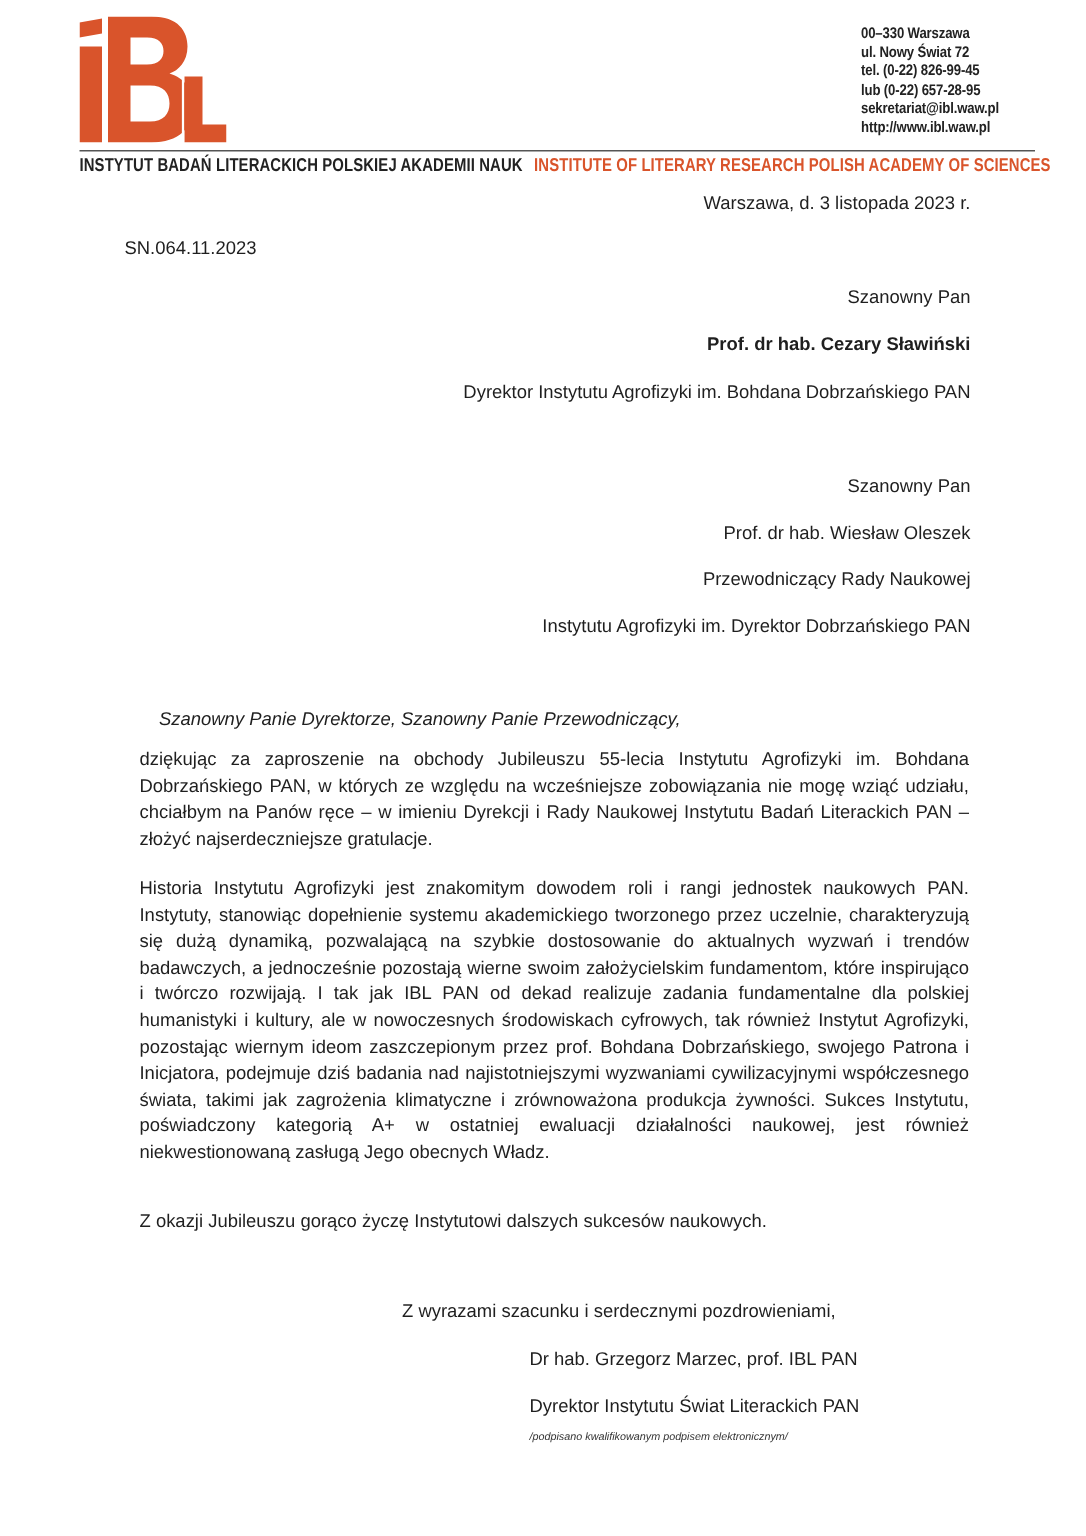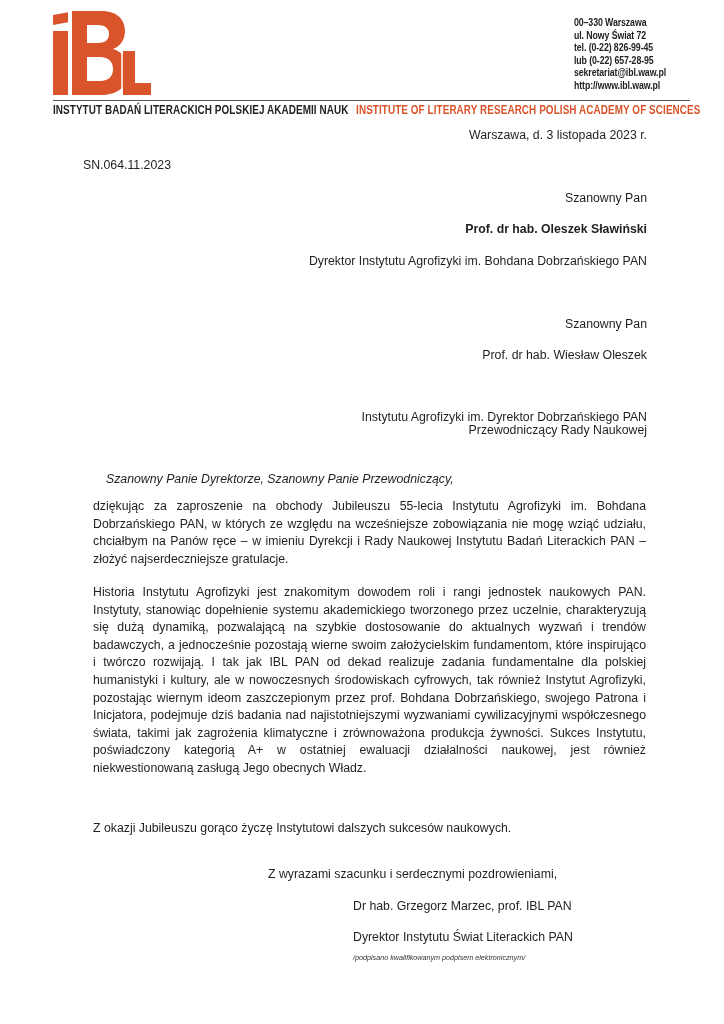--- a/index.html
+++ b/index.html
@@ -22,28 +22,28 @@
   
   .doc { font-family: "Liberation Sans", "DejaVu Sans", sans-serif; font-size: 12.3px; color: #1f1f1f; }
   .r { position: absolute; right: 77px; white-space: nowrap; text-align: center; }
   .date { top: 128px; }
   .ref { position: absolute; left: 83px; top: 158px; }
   .addr1 { top: 191px; }
   .addr2 { top: 222px; font-weight: bold; }
   .addr3 { top: 254px; }
   .addr4 { top: 317px; }
   .addr5 { top: 348px; font-weight: normal; }
-  .addr6 { top: 379px; margin-top: 44px; }
+  .addr6 { top: 379px; }
   .addr7 { top: 410px; }
 
   .salutation { position: absolute; left: 93px; top: 472px; font-style: italic; margin-left: 13px; }
   .para { position: absolute; left: 93px; width: 553px; text-align: justify; line-height: 17.6px; margin: 0; }
   .p1 { top: 498px; }
   .p2 { top: 584px; }
-  .p3 { top: 806px; margin-top: 14px; }
+  .p3 { top: 806px; }
 
   .closing { position: absolute; left: 268px; top: 867px; }
   .sign-name { position: absolute; left: 353px; top: 899px; }
   .sign-title { position: absolute; left: 353px; top: 930px; }
   .sign-note { position: absolute; left: 353px; top: 953px; font-size: 7.2px; font-style: italic; color: #333; }
 </style>
 </head>
 <body>
 
 <div class="page">
@@ -77,21 +77,21 @@
   <div class="inst-line">
     <span class="inst-pl">INSTYTUT BADAŃ LITERACKICH POLSKIEJ AKADEMII NAUK</span>
     <span class="inst-en">INSTITUTE OF LITERARY RESEARCH POLISH ACADEMY OF SCIENCES</span>
   </div>
 
   <div class="doc">
     <div class="r date">Warszawa, d. 3 listopada 2023 r.</div>
     <div class="ref">SN.064.11.2023</div>
 
     <div class="r addr1">Szanowny Pan</div>
-    <div class="r addr2">Prof. dr hab. Oleszek Sławiński</div>
+    <div class="r addr2">Prof. dr hab. Cezary Sławiński</div>
     <div class="r addr3">Dyrektor Instytutu Agrofizyki im. Bohdana Dobrzańskiego PAN</div>
 
     <div class="r addr4">Szanowny Pan</div>
     <div class="r addr5">Prof. dr hab. Wiesław Oleszek</div>
     <div class="r addr6">Przewodniczący Rady Naukowej</div>
     <div class="r addr7">Instytutu Agrofizyki im. Dyrektor Dobrzańskiego PAN</div>
 
     <div class="salutation">Szanowny Panie Dyrektorze, Szanowny Panie Przewodniczący,</div>
 
     <p class="para p1">dziękując za zaproszenie na obchody Jubileuszu 55-lecia Instytutu Agrofizyki im. Bohdana Dobrzańskiego PAN, w których ze względu na wcześniejsze zobowiązania nie mogę wziąć udziału, chciałbym na Panów ręce – w imieniu Dyrekcji i Rady Naukowej Instytutu Badań Literackich PAN – złożyć najserdeczniejsze gratulacje.</p>

